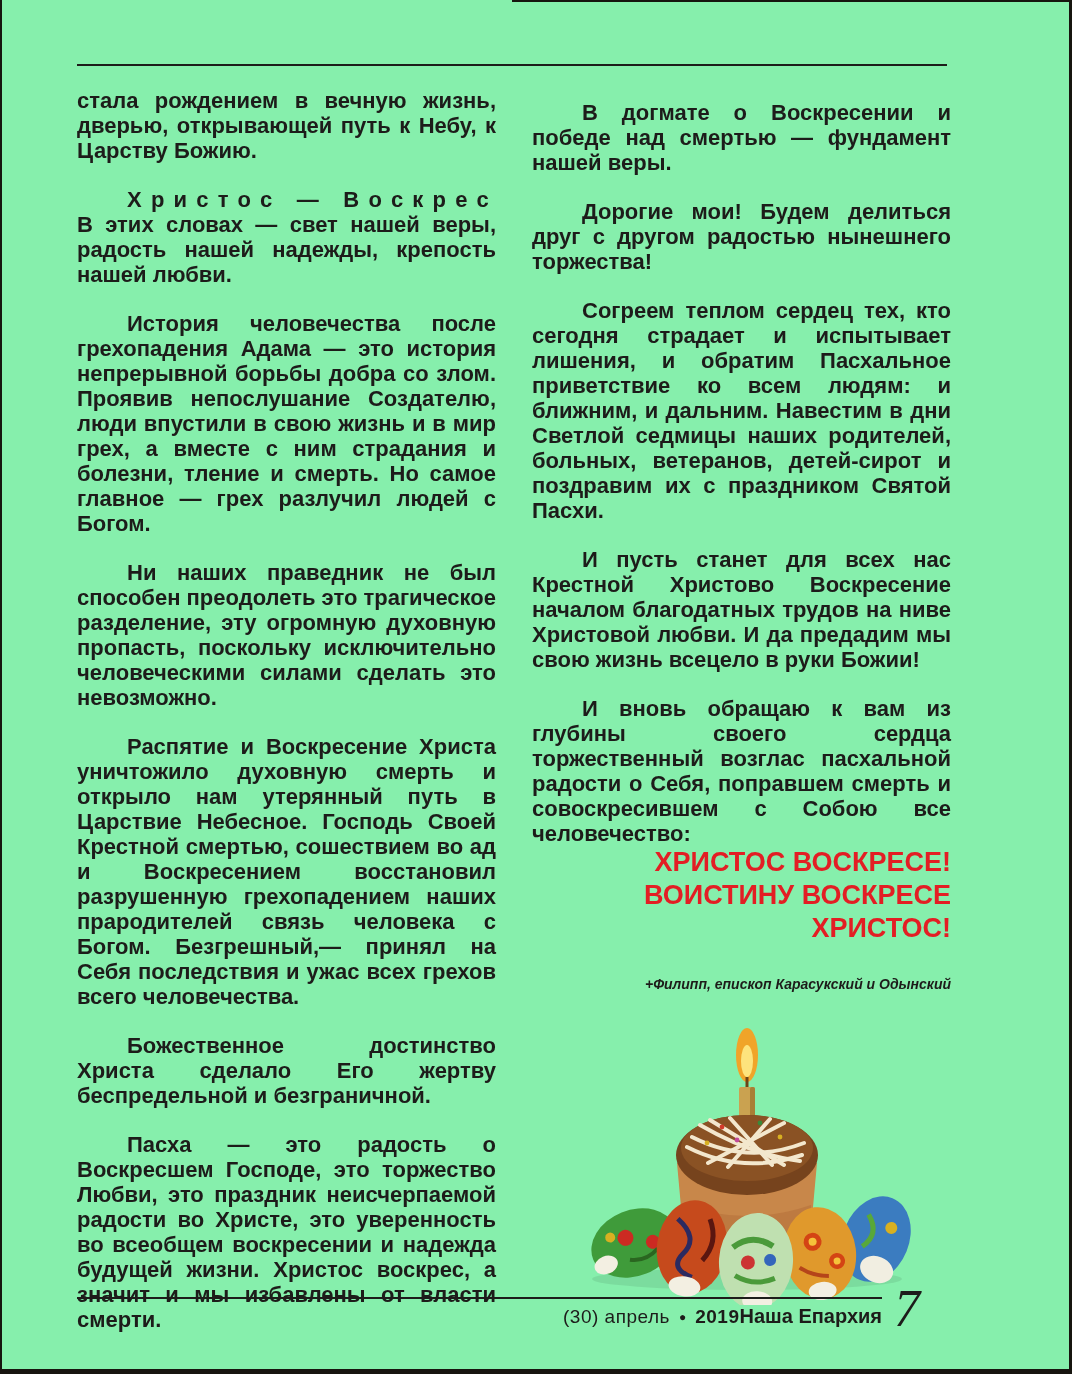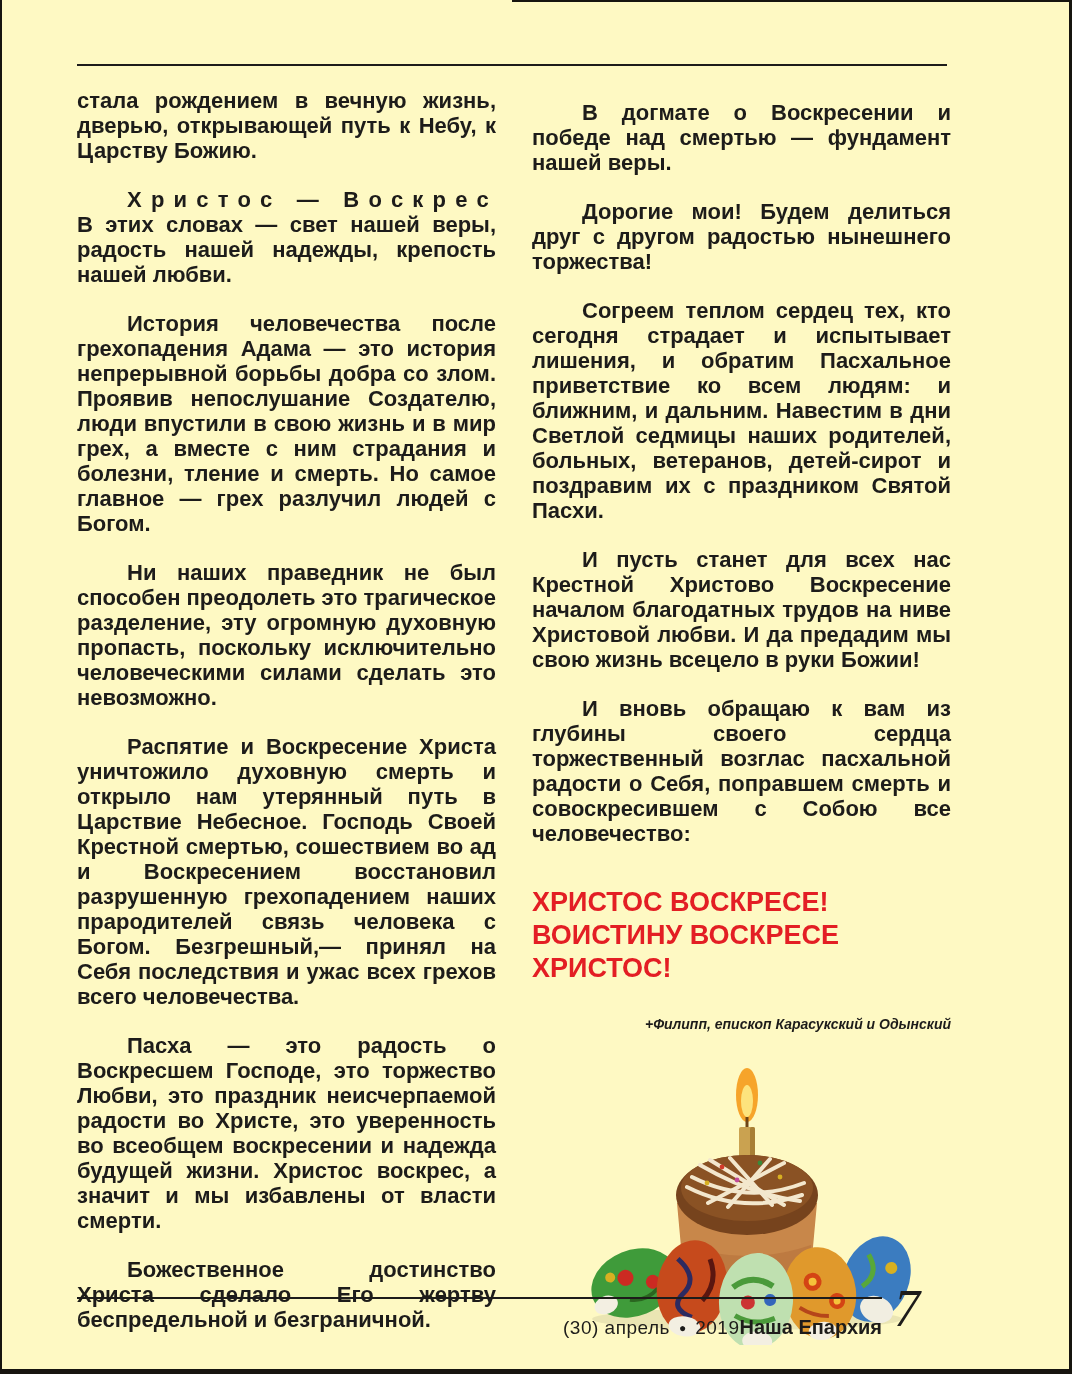--- a/index.html
+++ b/index.html
@@ -1,17 +1,17 @@
 <!DOCTYPE html>
 <html lang="ru"><head>
 <meta charset="utf-8">
 <style>
   html,body{margin:0;padding:0;background:#ffffff;}
   .page{
-    position:relative;width:1072px;height:1374px;background:#fef9c3;
+    position:relative;width:1072px;height:1374px;background:#86efac;
     font-family:"Liberation Sans","DejaVu Sans",sans-serif;color:#1d1c1a;
     overflow:hidden;
   }
   
   .edge-left{position:absolute;left:0;top:0;width:2px;height:100%;background:#17150f;}
   .edge-right{position:absolute;right:0;top:0;width:3px;height:100%;background:#17150f;}
   .edge-bottom{position:absolute;left:0;bottom:0;width:100%;height:5px;background:#17150f;}
   .edge-top{position:absolute;right:0;top:0;width:560px;height:2px;background:#17150f;}
 
   .content{position:absolute;left:77px;top:0;width:874px;}
@@ -27,38 +27,38 @@
   }
   .col p.first{margin-top:0;text-indent:0;}
   .col p.cont{margin-top:0;text-indent:0;}
   .col p.spread{
     margin-top:24px;text-indent:50px;letter-spacing:0.42em;
     text-align:justify;text-align-last:justify;
     white-space:nowrap;overflow:hidden;
   }
 
   .red-heading{
-    margin-top:40px;text-align:left;color:#e31e24;
+    text-align:right;color:#e31e24;
     font-size:27px;line-height:33px;font-weight:bold;letter-spacing:0;
   }
   .signature{
     margin-top:24px;text-align:right;
     font-size:14px;line-height:30px;font-weight:bold;font-style:italic;
   }
   .photo{margin-top:16px;width:419px;height:290px;}
 
   .footer{position:absolute;left:77px;top:1297px;width:874px;}
   .footer-rule{width:805px;border-top:2px solid #1d1c1a;}
   .footer-row{
     width:805px;display:flex;justify-content:flex-end;align-items:baseline;
-    padding-top:17px;font-size:19px;color:#1d1c1a;
+    padding-top:6px;font-size:19px;color:#1d1c1a;
   }
   .footer-issue{font-weight:normal;letter-spacing:0.5px;}
   .footer-dot{font-size:12px;margin:0 9px;position:relative;top:-2px;}
-  .footer-year{font-weight:normal;letter-spacing:0.5px;}
+  .footer-year{font-weight:bold;letter-spacing:0.5px;}
   .footer-mag{font-weight:bold;font-size:20px;}
   .page-number{
     position:absolute;right:14px;top:-14px;width:60px;text-align:center;
     font-family:"Liberation Serif","DejaVu Serif",serif;font-style:italic;
     font-size:52px;font-weight:normal;color:#1d1c1a;line-height:1;
   }
 </style>
 </head>
 <body>
 
@@ -72,22 +72,22 @@
     <div class="top-rule"></div>
 
     <div class="columns">
       <div class="col">
         <p class="first">стала рождением в вечную жизнь, дверью, открывающей путь к Небу, к Царству Божию.</p>
         <p class="spread">Христос — Воскресе!</p>
         <p class="cont">В этих словах — свет нашей веры, радость нашей надежды, крепость нашей любви.</p>
         <p>История человечества после грехопадения Адама — это история непрерывной борьбы добра со злом. Проявив непослушание Создателю, люди впустили в свою жизнь и в мир грех, а вместе с ним страдания и болезни, тление и смерть. Но самое главное — грех разлучил людей с Богом.</p>
         <p>Ни наших праведник не был способен преодолеть это трагическое разделение, эту огромную духовную пропасть, поскольку исключительно человеческими силами сделать это невозможно.</p>
         <p>Распятие и Воскресение Христа уничтожило духовную смерть и открыло нам утерянный путь в Царствие Небесное. Господь Своей Крестной смертью, сошествием во ад и Воскресением восстановил разрушенную грехопадением наших прародителей связь человека с Богом. Безгрешный,— принял на Себя последствия и ужас всех грехов всего человечества.</p>
+        <p>Божественное достинство Христа сделало Его жертву беспредельной и безграничной.</p>
         <p>Пасха — это радость о Воскресшем Господе, это торжество Любви, это праздник неисчерпаемой радости во Христе, это уверенность во всеобщем воскресении и надежда будущей жизни. Христос воскрес, а значит и мы избавлены от власти смерти.</p>
-        <p>Божественное достинство Христа сделало Его жертву беспредельной и безграничной.</p>
       </div>
 
       <div class="col">
         <p style="margin-top:12px">В догмате о Воскресении и победе над смертью — фундамент нашей веры.</p>
         <p>Дорогие мои! Будем делиться друг с другом радостью нынешнего торжества!</p>
         <p>Согреем теплом сердец тех, кто сегодня страдает и испытывает лишения, и обратим Пасхальное приветствие ко всем людям: и ближним, и дальним. Навестим в дни Светлой седмицы наших родителей, больных, ветеранов, детей-сирот и поздравим их с праздником Святой Пасхи.</p>
         <p>И пусть станет для всех нас Крестной Христово Воскресение началом благодатных трудов на ниве Христовой любви. И да предадим мы свою жизнь всецело в руки Божии!</p>
         <p>И вновь обращаю к вам из глубины своего сердца торжественный возглас пасхальной радости о Себя, поправшем смерть и совоскресившем с Собою все человечество:</p>
 
         <div class="red-heading">

